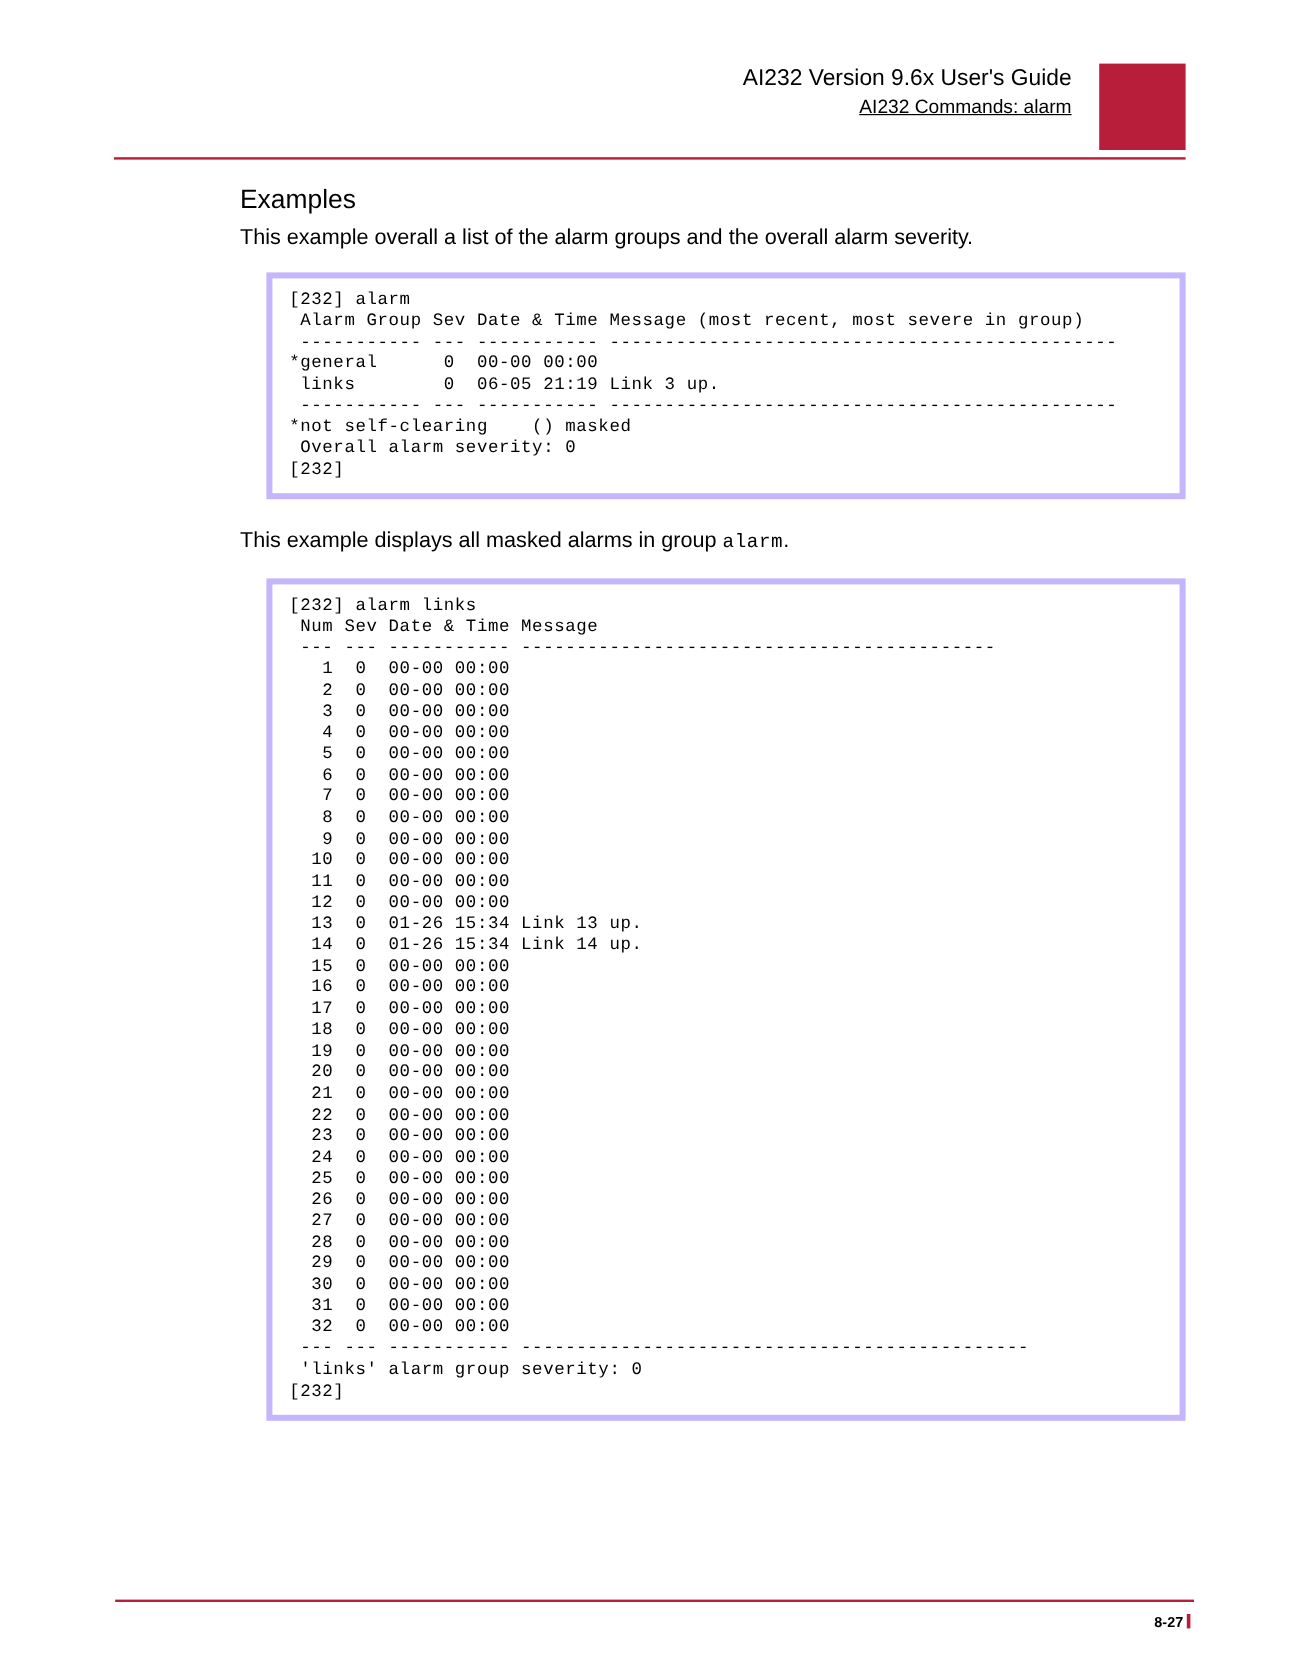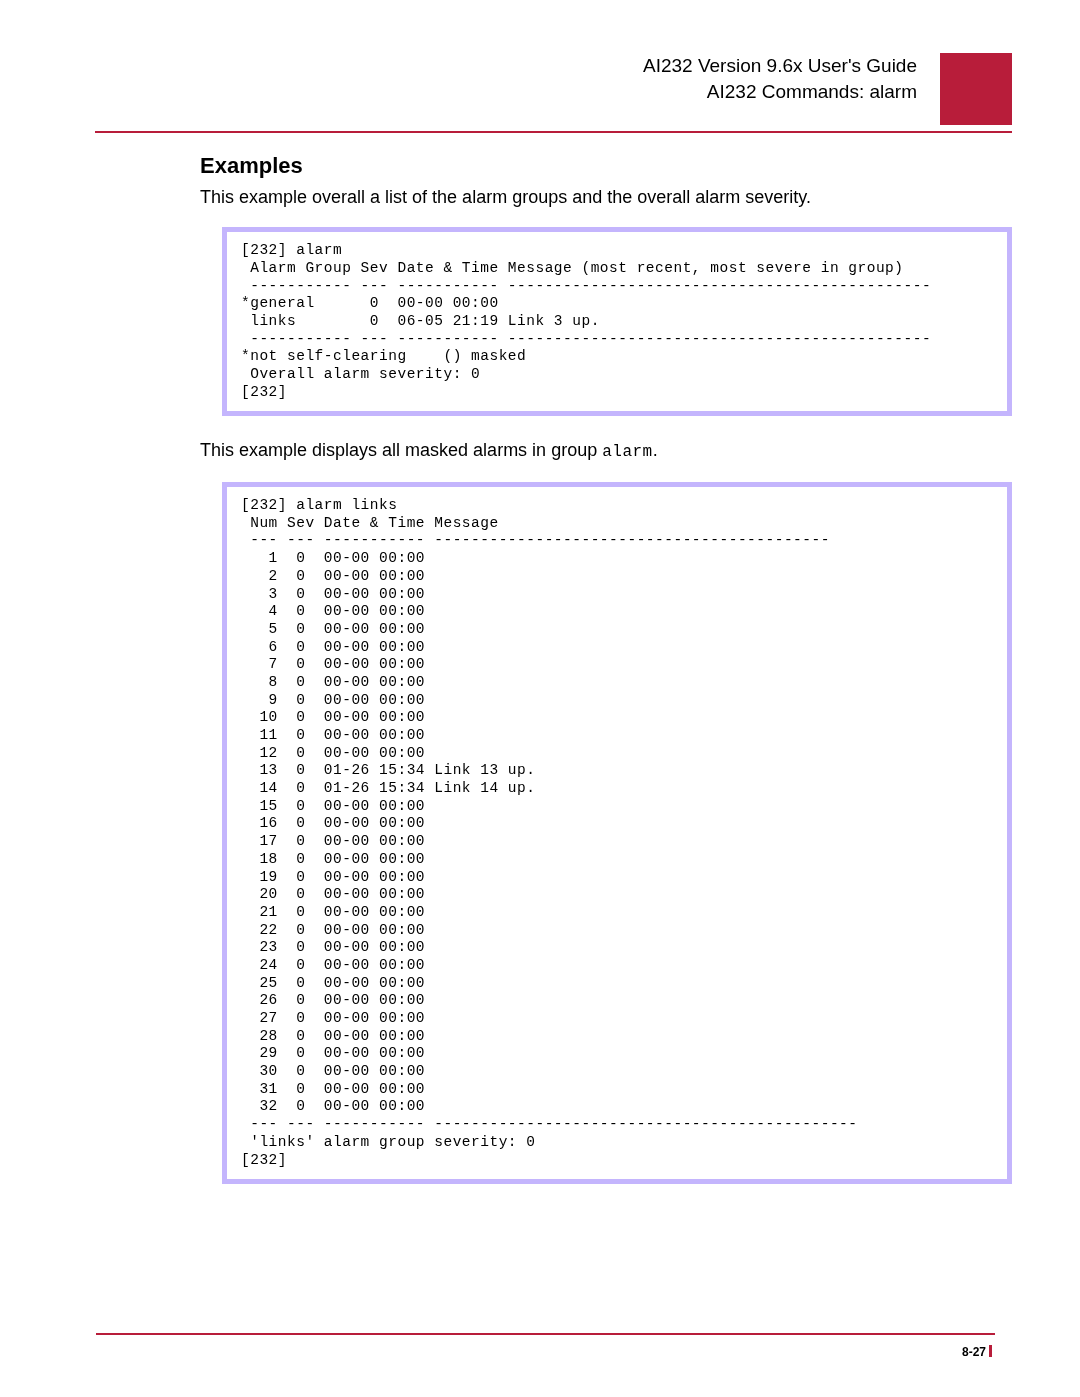--- a/index.html
+++ b/index.html
@@ -4,40 +4,41 @@
 <style>
   * { margin: 0; padding: 0; box-sizing: border-box; }
   body {
     width: 1080px;
     height: 1397px;
     background: #ffffff;
     font-family: Arial, Helvetica, sans-serif;
     position: relative;
   }
   .page {
-    padding: 55px 68px 40px 85px;
+    padding: 55px 92px 40px 85px;
     position: relative;
     height: 100%;
   }
   .header-row {
     position: relative;
     height: 70px;
   }
   .header-text {
     text-align: right;
     padding-right: 95px;
   }
   .doc-title {
     font-size: 19px;
     color: #000;
     margin-bottom: 4px;
   }
   .doc-subtitle {
-    font-size: 19px;
+    font-size: 16px;
     color: #000;
+    text-decoration: underline;
   }
   .red-block {
     position: absolute;
     top: -2px;
     right: 0;
     width: 72px;
     height: 72px;
     background: #b81d3a;
   }
   .red-rule {
@@ -45,21 +46,21 @@
     border-top: 2px solid #b81d3a;
     margin-top: 6px;
     margin-left: 10px;
   }
   .content {
     margin-left: 115px;
     margin-top: 20px;
   }
   .section-heading {
     font-size: 22px;
-    font-weight: bold;
+    font-weight: normal;
     color: #000;
     margin-bottom: 6px;
   }
   .body-text {
     font-size: 18px;
     color: #000;
     margin-bottom: 18px;
     line-height: 1.35;
   }
   .inline-mono {

